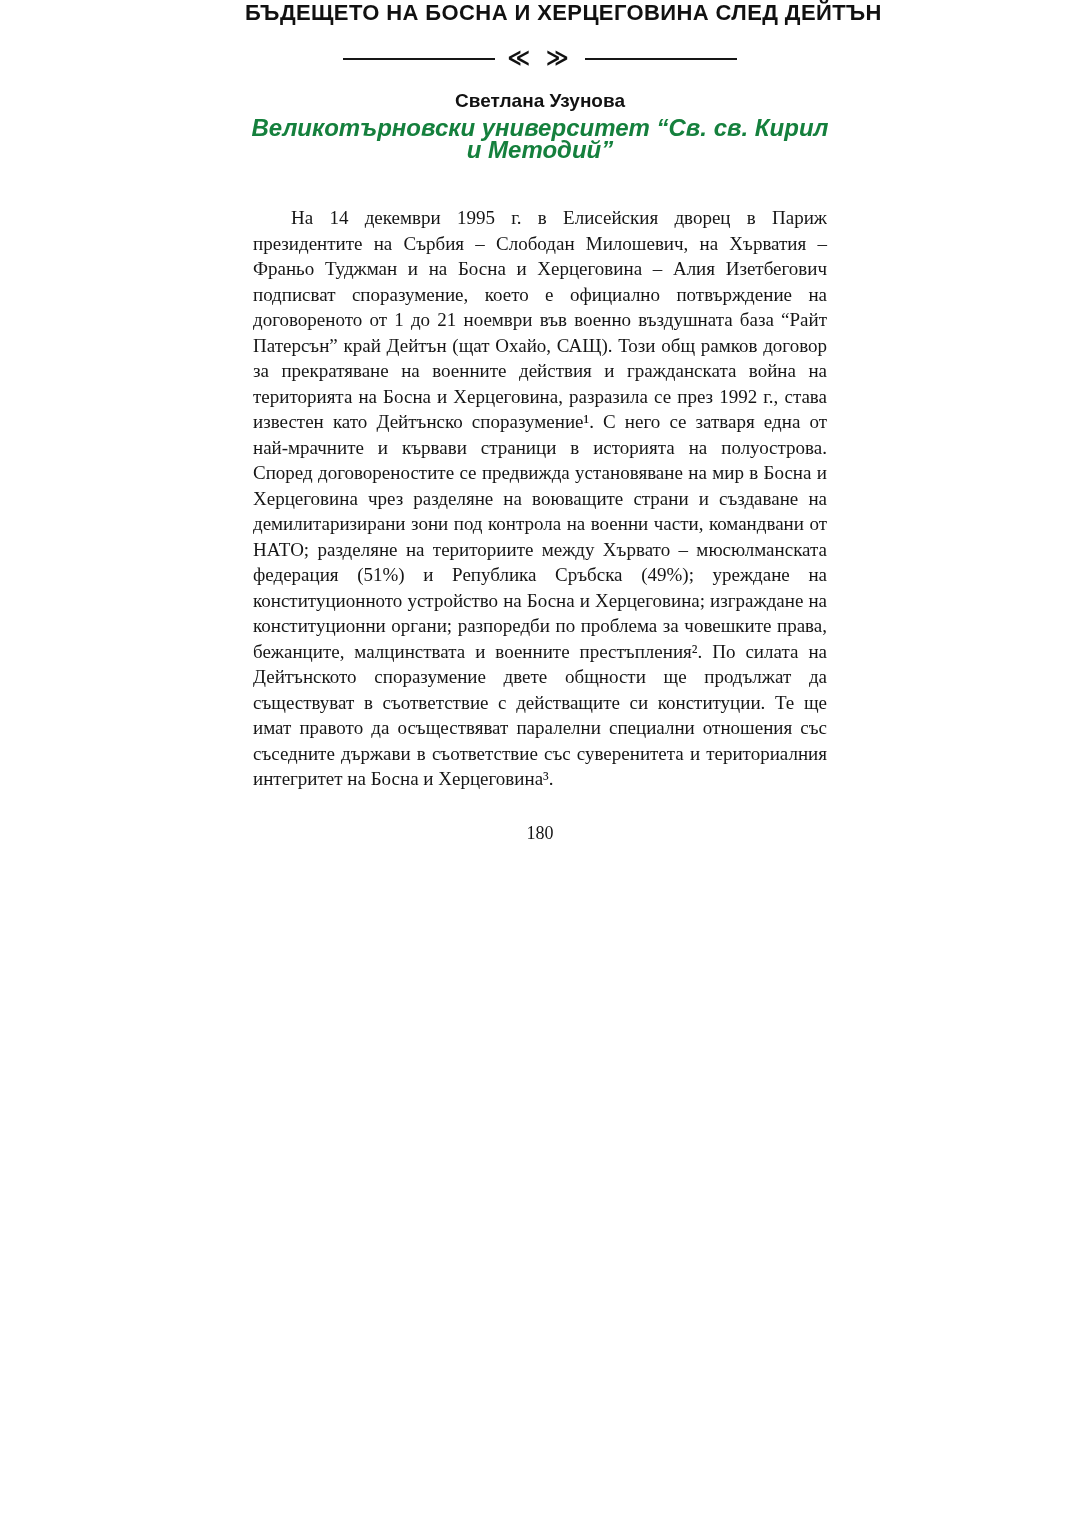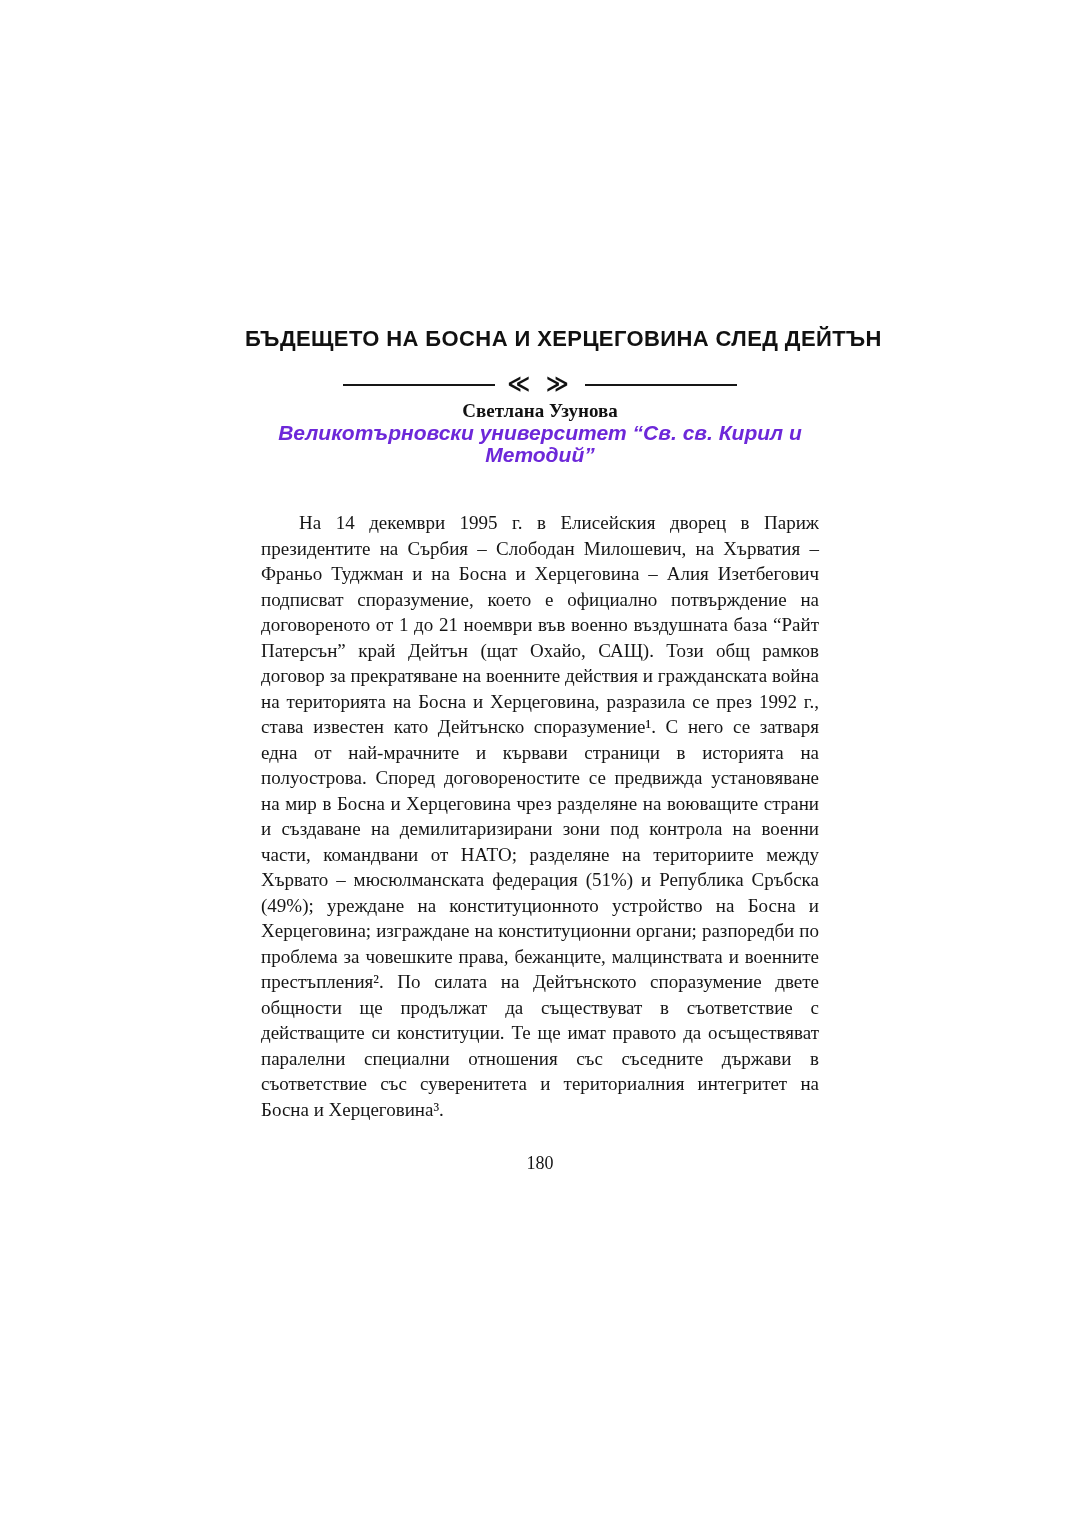--- a/index.html
+++ b/index.html
@@ -11,21 +11,20 @@
     position: relative;
     width: 1080px;
     height: 1528px;
     background: #ffffff;
     overflow: hidden;
     color: #161616;
   }
   .content {
     width: 590px;
     margin: 0 auto;
-    padding-top: 326px;
   }
   .title {
     margin: 0;
     font-family: "Liberation Sans", sans-serif;
     font-weight: 700;
     font-size: 22px;
     line-height: 25px;
     letter-spacing: 0.4px;
     text-align: center;
     white-space: nowrap;
@@ -48,46 +47,48 @@
   .separator .glyphs {
     font-family: "DejaVu Sans", sans-serif;
     font-weight: 700;
     font-size: 22px;
     line-height: 1;
     letter-spacing: 4px;
     color: #111111;
     transform: translateY(-1px);
   }
   .author {
-    font-family: Liberation Serif, serif;
+    margin-top: 16px;
+    font-family: Liberation Sans, sans-serif;
     font-weight: 700;
     font-size: 19px;
     line-height: 23px;
     text-align: center;
     color: #111111;
   }
   .affiliation {
+    margin-top: 5px;
     font-family: "Liberation Sans", sans-serif;
     font-weight: 700;
     font-style: italic;
-    font-size: 21px;
+    font-size: 24px;
     line-height: 22px;
     text-align: center;
-    color: #6d28d9;
+    color: #15803d;
   }
   .body-text {
     margin-top: 44px;
     font-family: "Liberation Serif", serif;
     font-size: 19px;
     line-height: 25.5px;
     text-align: justify;
     color: #161616;
   }
   .body-text p {
-    margin: 16px;
+    margin: 8px;
     text-indent: 38px;
   }
   .page-number {
     margin-top: 30px;
     font-family: "Liberation Serif", serif;
     font-size: 18px;
     line-height: 22px;
     text-align: center;
     color: #161616;
   }

